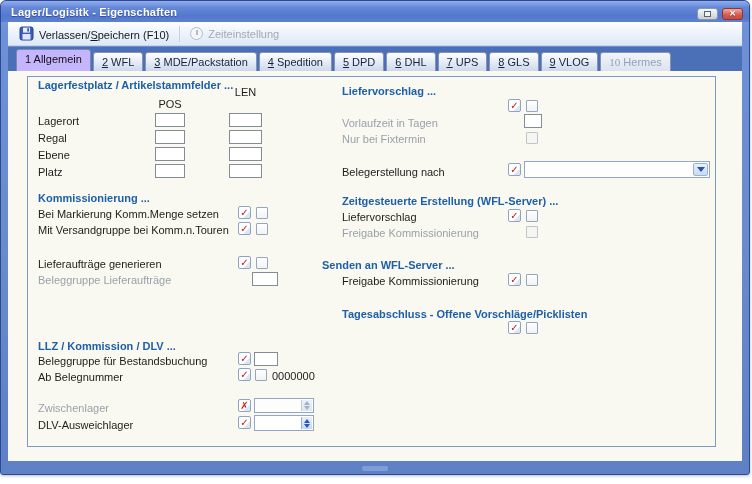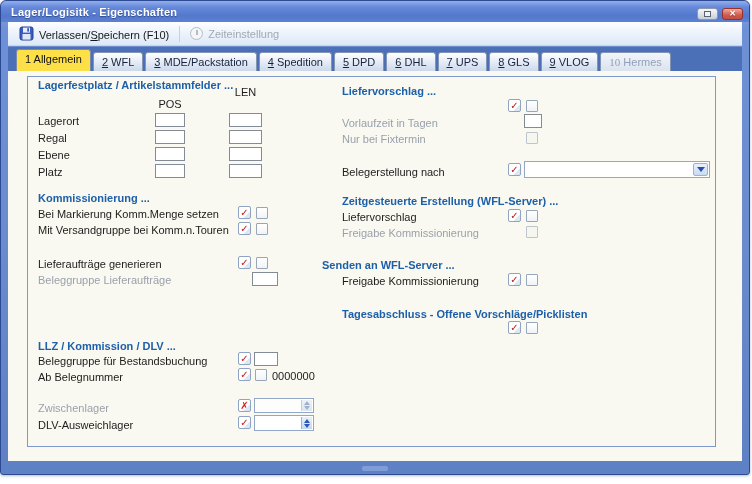--- a/index.html
+++ b/index.html
@@ -33,21 +33,21 @@
   .tbtn.disabled { color:#a3a9b2; cursor:default; }
   .tsep { width:1px; height:16px; background:#c3d2e8; margin:0 3px; }
   
   .tabband { height:25px; background:#4c70b8; border-top:1px solid #6f8ed0;
              display:flex; align-items:flex-end; padding-left:8px; }
   .tab { font-size:11px; color:#16233f; padding:3px 8px 3px 8px; margin-right:2px;
          background:linear-gradient(180deg,#ffffff 0%,#e3eaf5 55%,#ccd8ea 100%);
          border:1px solid #8494b4; border-bottom:none; border-radius:3px 3px 0 0;
          height:19px; white-space:nowrap; cursor:pointer; }
   .tab .num { text-decoration:underline; }
-  .tab.active { background:#fde047; height:22px; color:#111;
+  .tab.active { background:#c4b5fd; height:22px; color:#111;
                 border-color:#7a8aaa; position:relative; z-index:2; }
   .tab.active .num { text-decoration:none; }
   .tab.disabled { color:#93a0ba; background:linear-gradient(180deg,#f2f5fa,#dbe3ef);
                   cursor:default; }
   .tab.disabled .num { text-decoration:none;font-family:Liberation Serif, serif; }
   
   .content { position:relative; flex:1; background:#f9f9f1; }
   .panel { position:absolute; left:19px; top:5px; width:689px; height:371px;
            border:1px solid #7d99cc; background:#f9f9f1; }
   .sec-title { position:absolute; font-size:11px; font-weight:bold; color:#1d5fa8; white-space:nowrap; }

